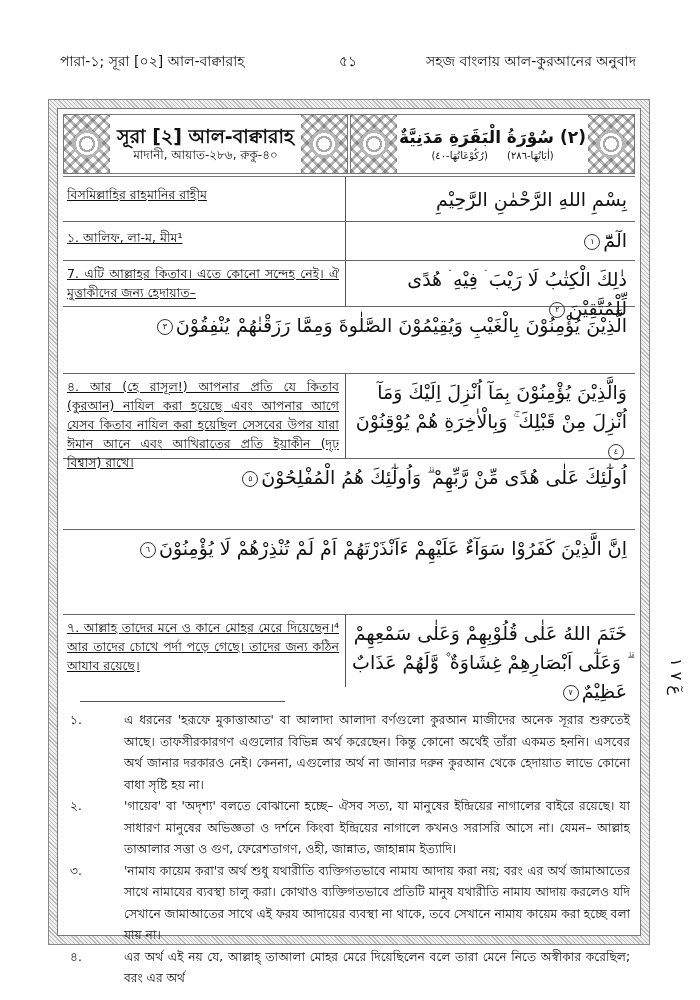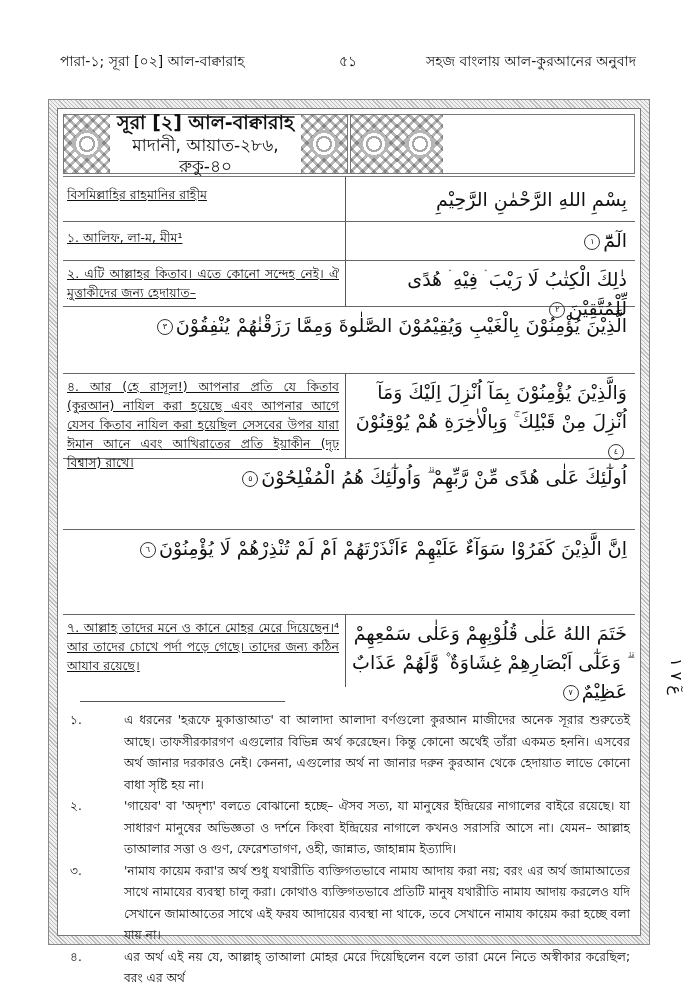--- a/index.html
+++ b/index.html
@@ -41,21 +41,21 @@
         radial-gradient(circle at 50% 50%, #fff 0 6px, #999 6px 8px, #fff 8px 11px, #aaa 11px 14px, transparent 14px),
         repeating-linear-gradient(45deg, #aaa 0 3px, #fff 3px 8px),
         repeating-linear-gradient(-45deg, #aaa 0 3px, #fff 3px 8px);
       background-blend-mode: normal, multiply;
       opacity: 0.85;
     }
     .surah-title-bn {
       flex: 1; text-align: center; line-height: 1.25;
     }
     .surah-title-bn .t1 { font-size: 19px; font-weight: bold; display: block; }
-    .surah-title-bn .t2 { font-size: 17px; display: block; }
+    .surah-title-bn .t2 { font-size: 12px; display: block; }
     .surah-title-ar {
       flex: 1; text-align: center; direction: rtl; line-height: 1.3;
       font-family: "DejaVu Sans", sans-serif;
     }
     .surah-title-ar .t1 { font-size: 17px; font-weight: bold; display: block; }
     .surah-title-ar .t2 { font-size: 10px; display: block; }
     .surah-title-ar .t2 span { margin: 0 8px; }
 
     .verses {
       position: absolute; left: 5px; right: 5px; top: 67px;
@@ -116,35 +116,42 @@
       <div class="surah-half">
         <div class="orn"></div>
         <div class="surah-title-bn">
           <span class="t1">সূরা [২] আল-বাক্বারাহ</span>
           <span class="t2">মাদানী, আয়াত-২৮৬, রুকু-৪০</span>
         </div>
         <div class="orn"></div>
       </div>
       <div class="surah-half">
         <div class="orn"></div>
+        <div class="surah-title-ar">
+          <span class="t1">(٢) سُوْرَةُ الْبَقَرَةِ مَدَنِيَّةٌ</span>
+          <span class="t2">
+            <span>(اٰيَاتُهَا-٢٨٦)</span>
+            <span>(رُكُوْعَاتُهَا-٤٠)</span>
+          </span>
+        </div>
         <div class="orn"></div>
       </div>
     </div>
 
     <div class="verses">
       <div class="verse-row" style="height:44px">
         <div class="bn" style="padding-top:8px">বিসমিল্লাহির রাহমানির রাহীম</div>
         <div class="ar" style="padding-top:8px"><span>بِسْمِ اللهِ الرَّحْمٰنِ الرَّحِيْمِ</span></div>
       </div>
       <div class="verse-row" style="height:38px">
         <div class="bn" style="padding-top:6px">১. আলিফ, লা-ম, মীম¹</div>
         <div class="ar"><span>الٓمّٓ</span><span class="ayah-mark">١</span></div>
       </div>
       <div class="verse-row" style="height:45px">
-        <div class="bn">২. এটি আল্লাহর কিতাব। এতে কোনো সন্দেহ নেই। ঐ মুত্তাকীদের জন্য হেদায়াত–</div>
+        <div class="bn">7. এটি আল্লাহর কিতাব। এতে কোনো সন্দেহ নেই। ঐ মুত্তাকীদের জন্য হেদায়াত–</div>
         <div class="ar"><span>ذٰلِكَ الْكِتٰبُ لَا رَيْبَ ۛ فِيْهِ ۛ هُدًى لِّلْمُتَّقِيْنَ</span><span class="ayah-mark">٢</span></div>
       </div>
       <div class="verse-row" style="height:66px">
         <div class="ar"><span>الَّذِيْنَ يُؤْمِنُوْنَ بِالْغَيْبِ وَيُقِيْمُوْنَ الصَّلٰوةَ وَمِمَّا رَزَقْنٰهُمْ يُنْفِقُوْنَ</span><span class="ayah-mark">٣</span></div>
       </div>
       <div class="verse-row" style="height:84px">
         <div class="bn">৪. আর (হে রাসূল!) আপনার প্রতি যে কিতাব (কুরআন) নাযিল করা হয়েছে এবং আপনার আগে যেসব কিতাব নাযিল করা হয়েছিল সেসবের উপর যারা ঈমান আনে এবং আখিরাতের প্রতি ইয়াকীন (দৃঢ় বিশ্বাস) রাখে।</div>
         <div class="ar"><span>وَالَّذِيْنَ يُؤْمِنُوْنَ بِمَآ اُنْزِلَ اِلَيْكَ وَمَآ اُنْزِلَ مِنْ قَبْلِكَ ۚ وَبِالْاٰخِرَةِ هُمْ يُوْقِنُوْنَ</span><span class="ayah-mark">٤</span></div>
       </div>
       <div class="verse-row" style="height:70px">

